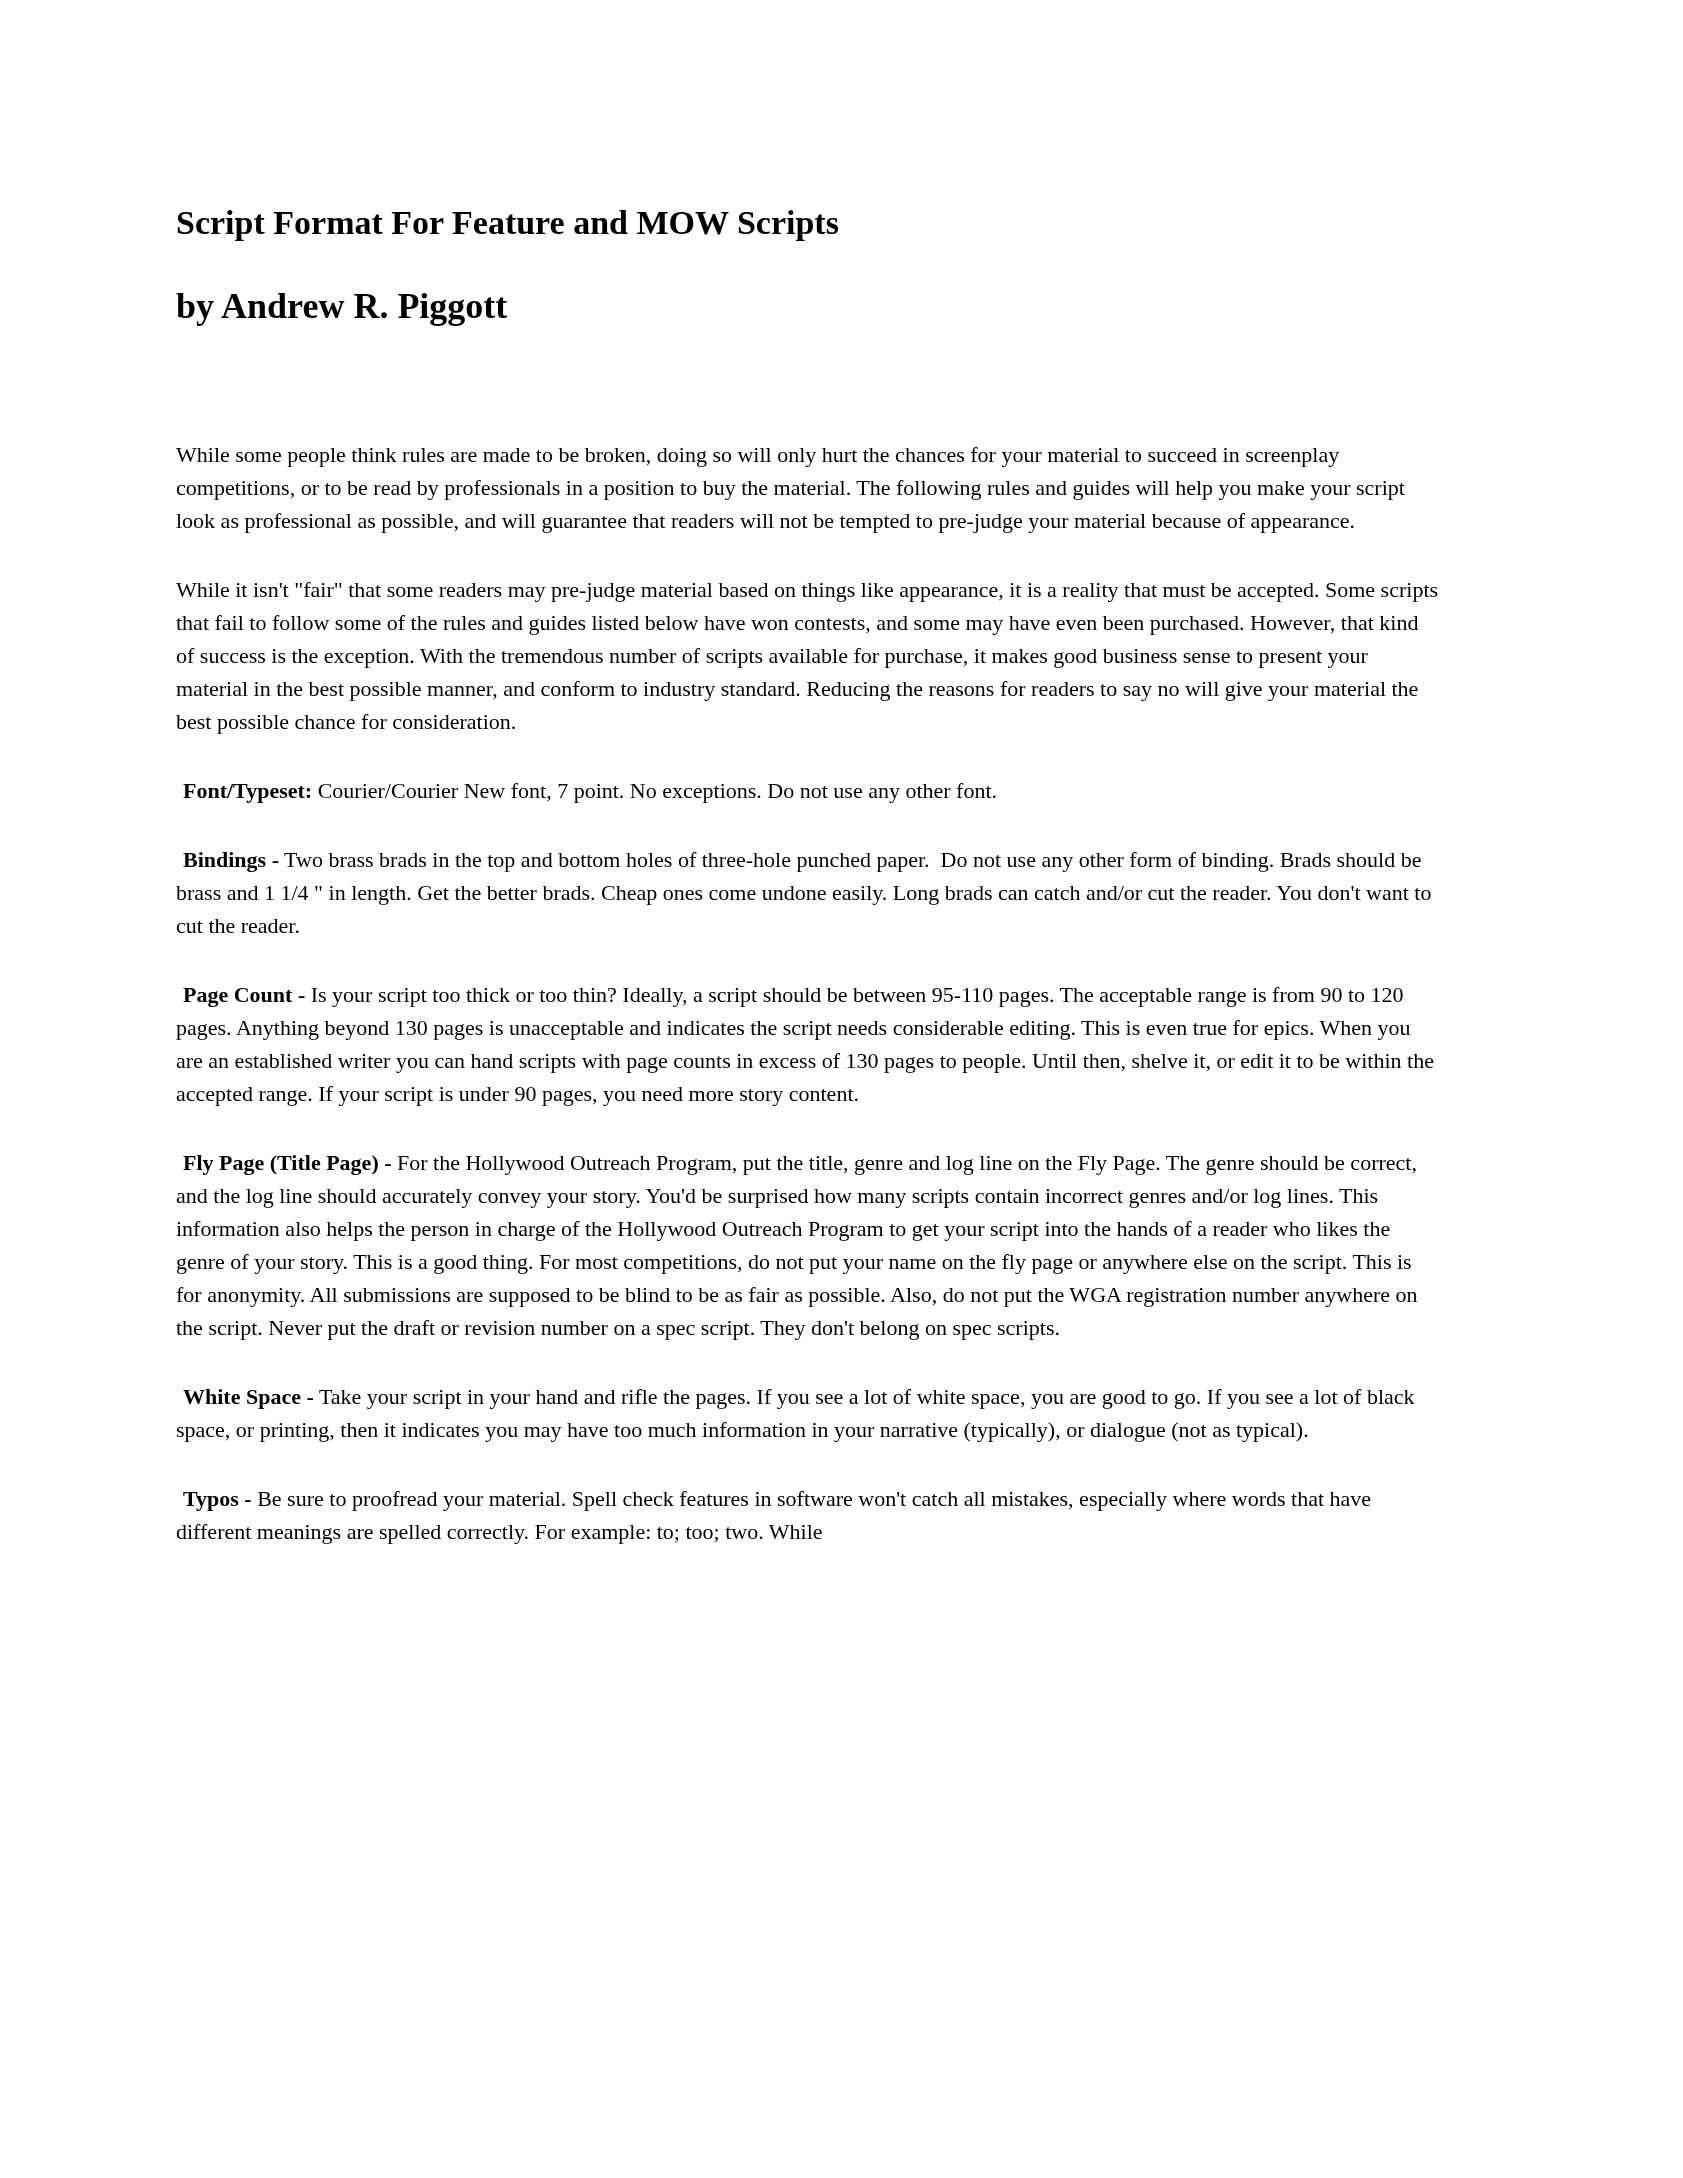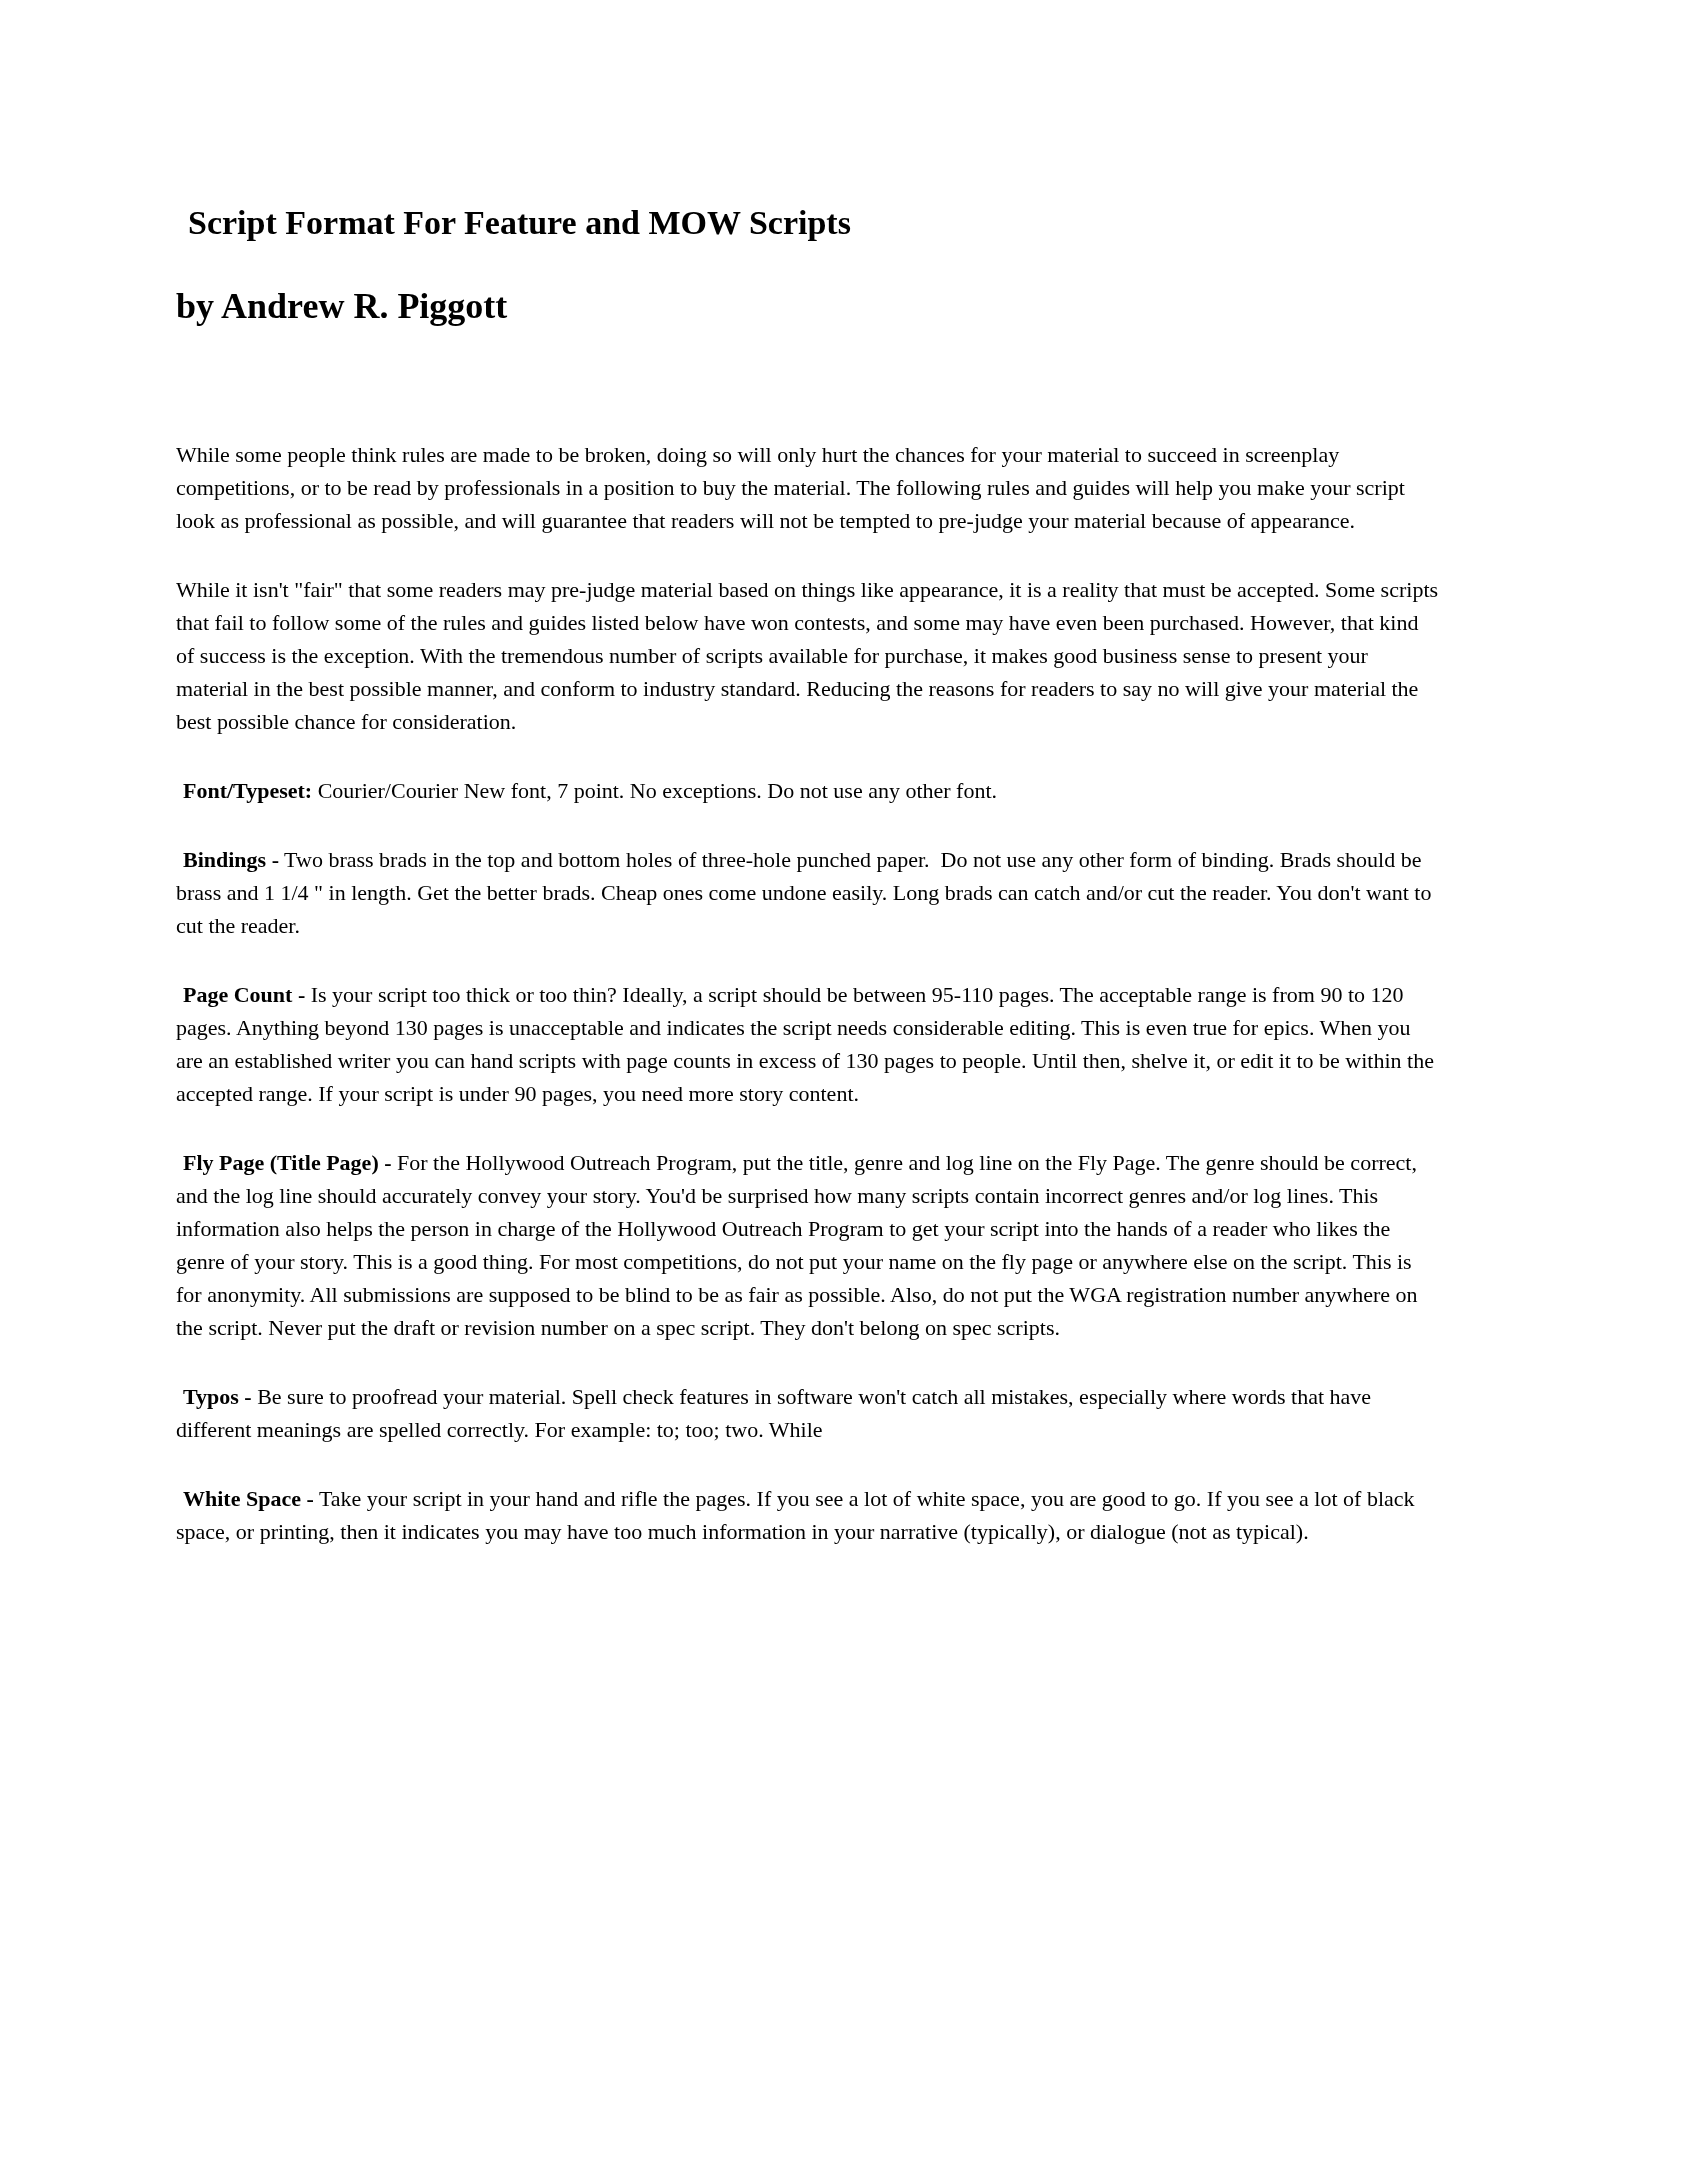--- a/index.html
+++ b/index.html
@@ -18,21 +18,21 @@
     font-family: "Liberation Serif", "DejaVu Serif", serif;
     color: #000000;
   }
   .content {
     width: 1264px;
   }
   h1.doc-title {
     font-size: 34px;
     line-height: 40px;
     font-weight: bold;
-    margin: 0 0 46px 12px;
+    margin: 0 0 46px 0;
   }
   p.byline {
     font-size: 36px;
     line-height: 34px;
     font-weight: bold;
     margin: 0 0 115px 0;
   }
   p.para {
     font-size: 22px;
     line-height: 33px;
@@ -68,19 +68,19 @@
 
     <p class="para"><strong class="term">Font/Typeset:</strong> <span>Courier/Courier New font, 7 point. No exceptions. Do not use any other font.</span></p>
 
 
     <p class="para"><strong class="term">Bindings -</strong> <span>Two brass brads in the top and bottom holes of three-hole punched paper.  Do not use any other form of binding. Brads should be brass and 1 1/4 " in length. Get the better brads. Cheap ones come undone easily. Long brads can catch and/or cut the reader. You don't want to cut the reader.</span></p>
 
     <p class="para"><strong class="term">Page Count -</strong> <span>Is your script too thick or too thin? Ideally, a script should be between 95-110 pages. The acceptable range is from 90 to 120 pages. Anything beyond 130 pages is unacceptable and indicates the script needs considerable editing. This is even true for epics. When you are an established writer you can hand scripts with page counts in excess of 130 pages to people. Until then, shelve it, or edit it to be within the accepted range. If your script is under 90 pages, you need more story content.</span></p>
 
     <p class="para"><strong class="term">Fly Page (Title Page) -</strong> <span>For the Hollywood Outreach Program, put the title, genre and log line on the Fly Page. The genre should be correct, and the log line should accurately convey your story. You'd be surprised how many scripts contain incorrect genres and/or log lines. This information also helps the person in charge of the Hollywood Outreach Program to get your script into the hands of a reader who likes the genre of your story. This is a good thing. For most competitions, do not put your name on the fly page or anywhere else on the script. This is for anonymity. All submissions are supposed to be blind to be as fair as possible. Also, do not put the WGA registration number anywhere on the script. Never put the draft or revision number on a spec script. They don't belong on spec scripts.</span></p>
 
+    <p class="para"><strong class="term">White Space -</strong> <span>Take your script in your hand and rifle the pages. If you see a lot of white space, you are good to go. If you see a lot of black space, or printing, then it indicates you may have too much information in your narrative (typically), or dialogue (not as typical).</span></p>
+
     <p class="para"><strong class="term">Typos -</strong> <span>Be sure to proofread your material. Spell check features in software won't catch all mistakes, especially where words that have different meanings are spelled correctly. For example: to; too; two. While</span></p>
-
-    <p class="para"><strong class="term">White Space -</strong> <span>Take your script in your hand and rifle the pages. If you see a lot of white space, you are good to go. If you see a lot of black space, or printing, then it indicates you may have too much information in your narrative (typically), or dialogue (not as typical).</span></p>
 
   </div>
 </div>
 
 
 </body></html>

